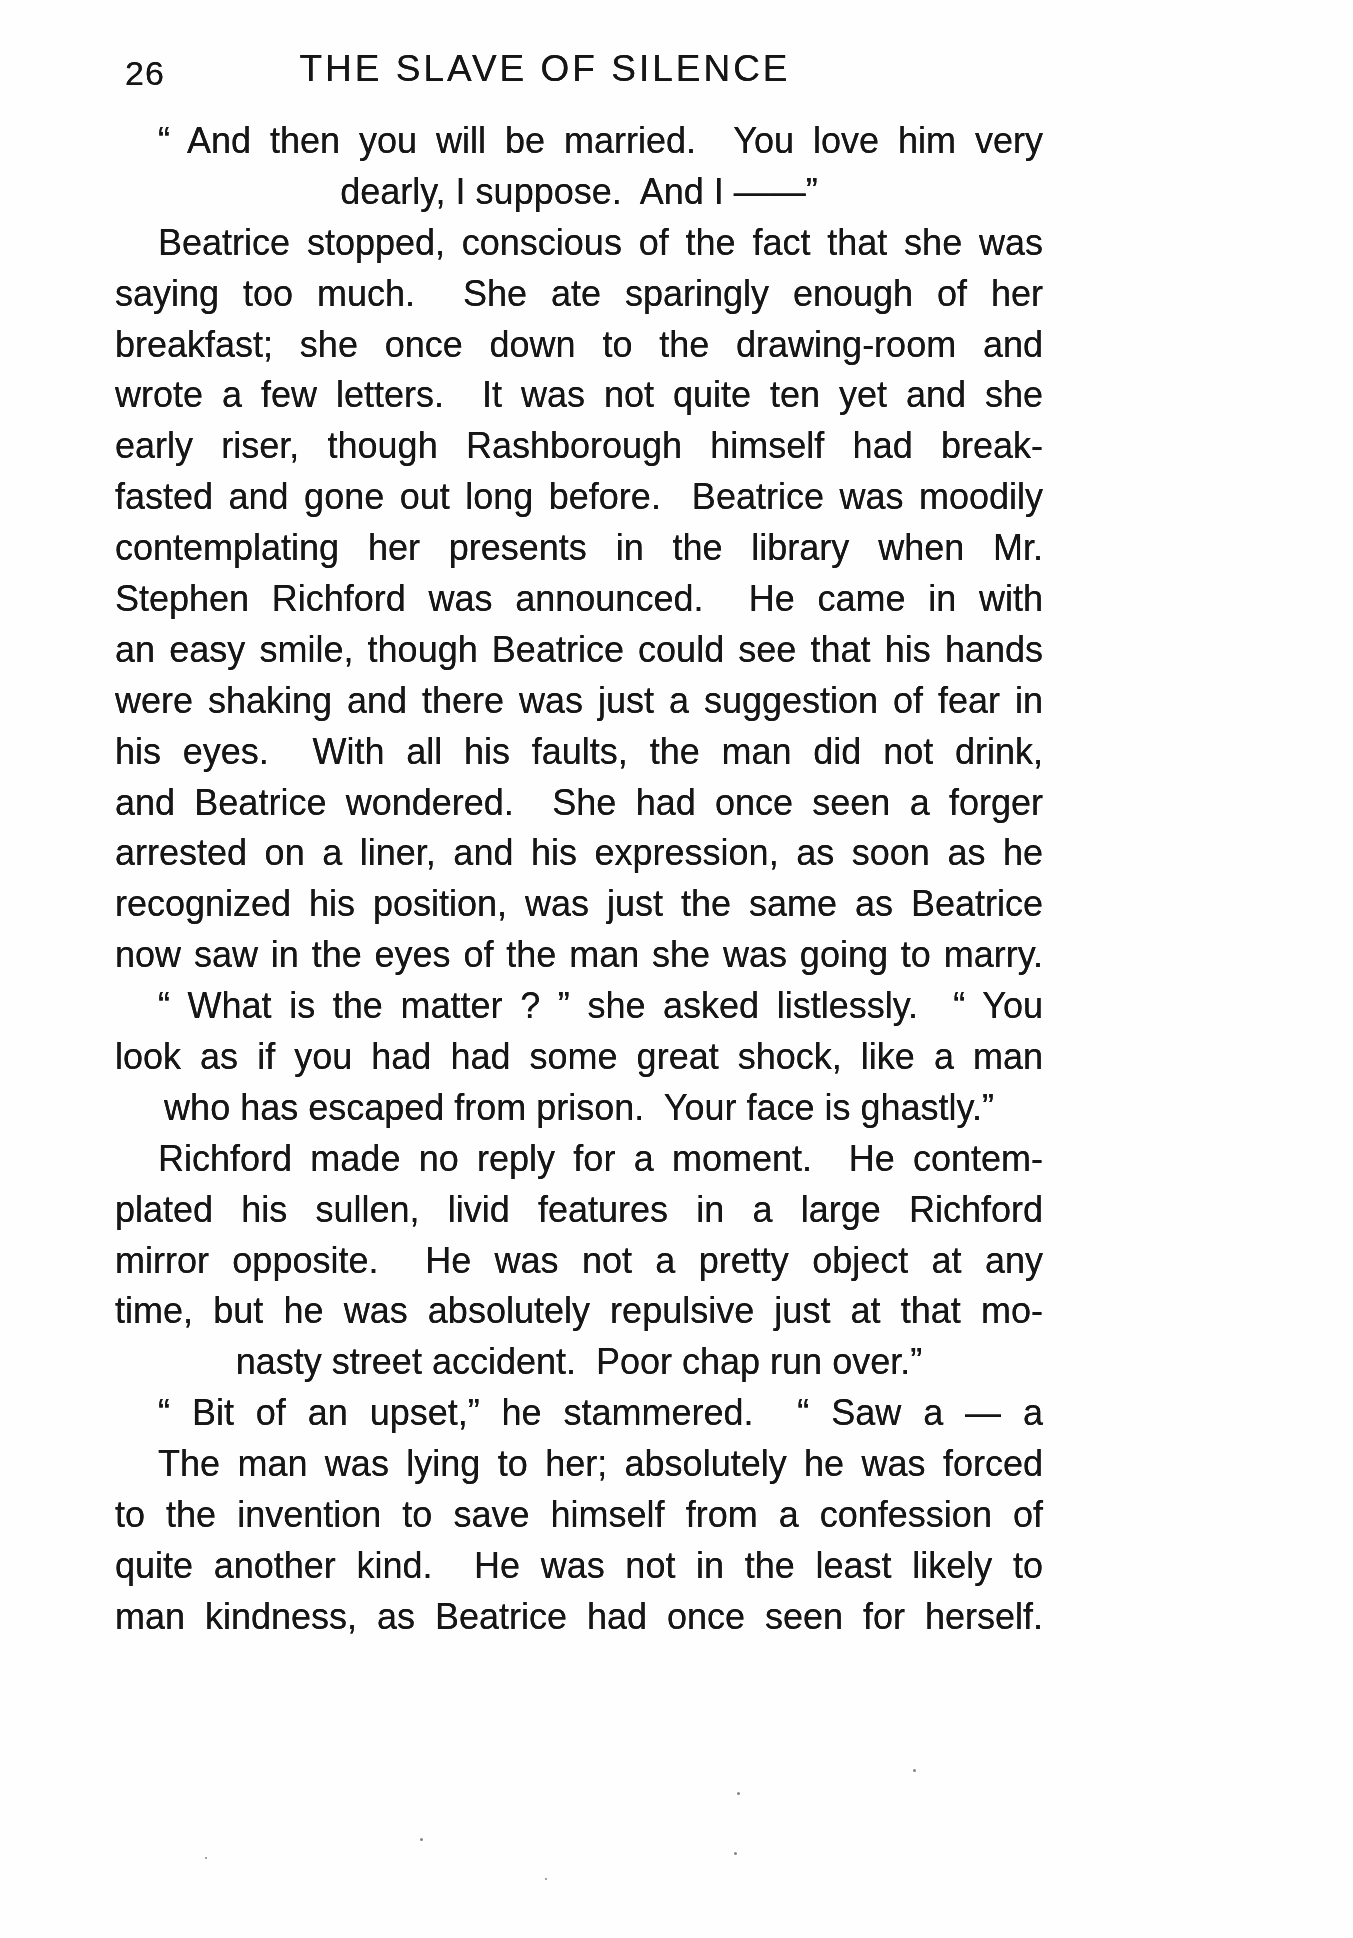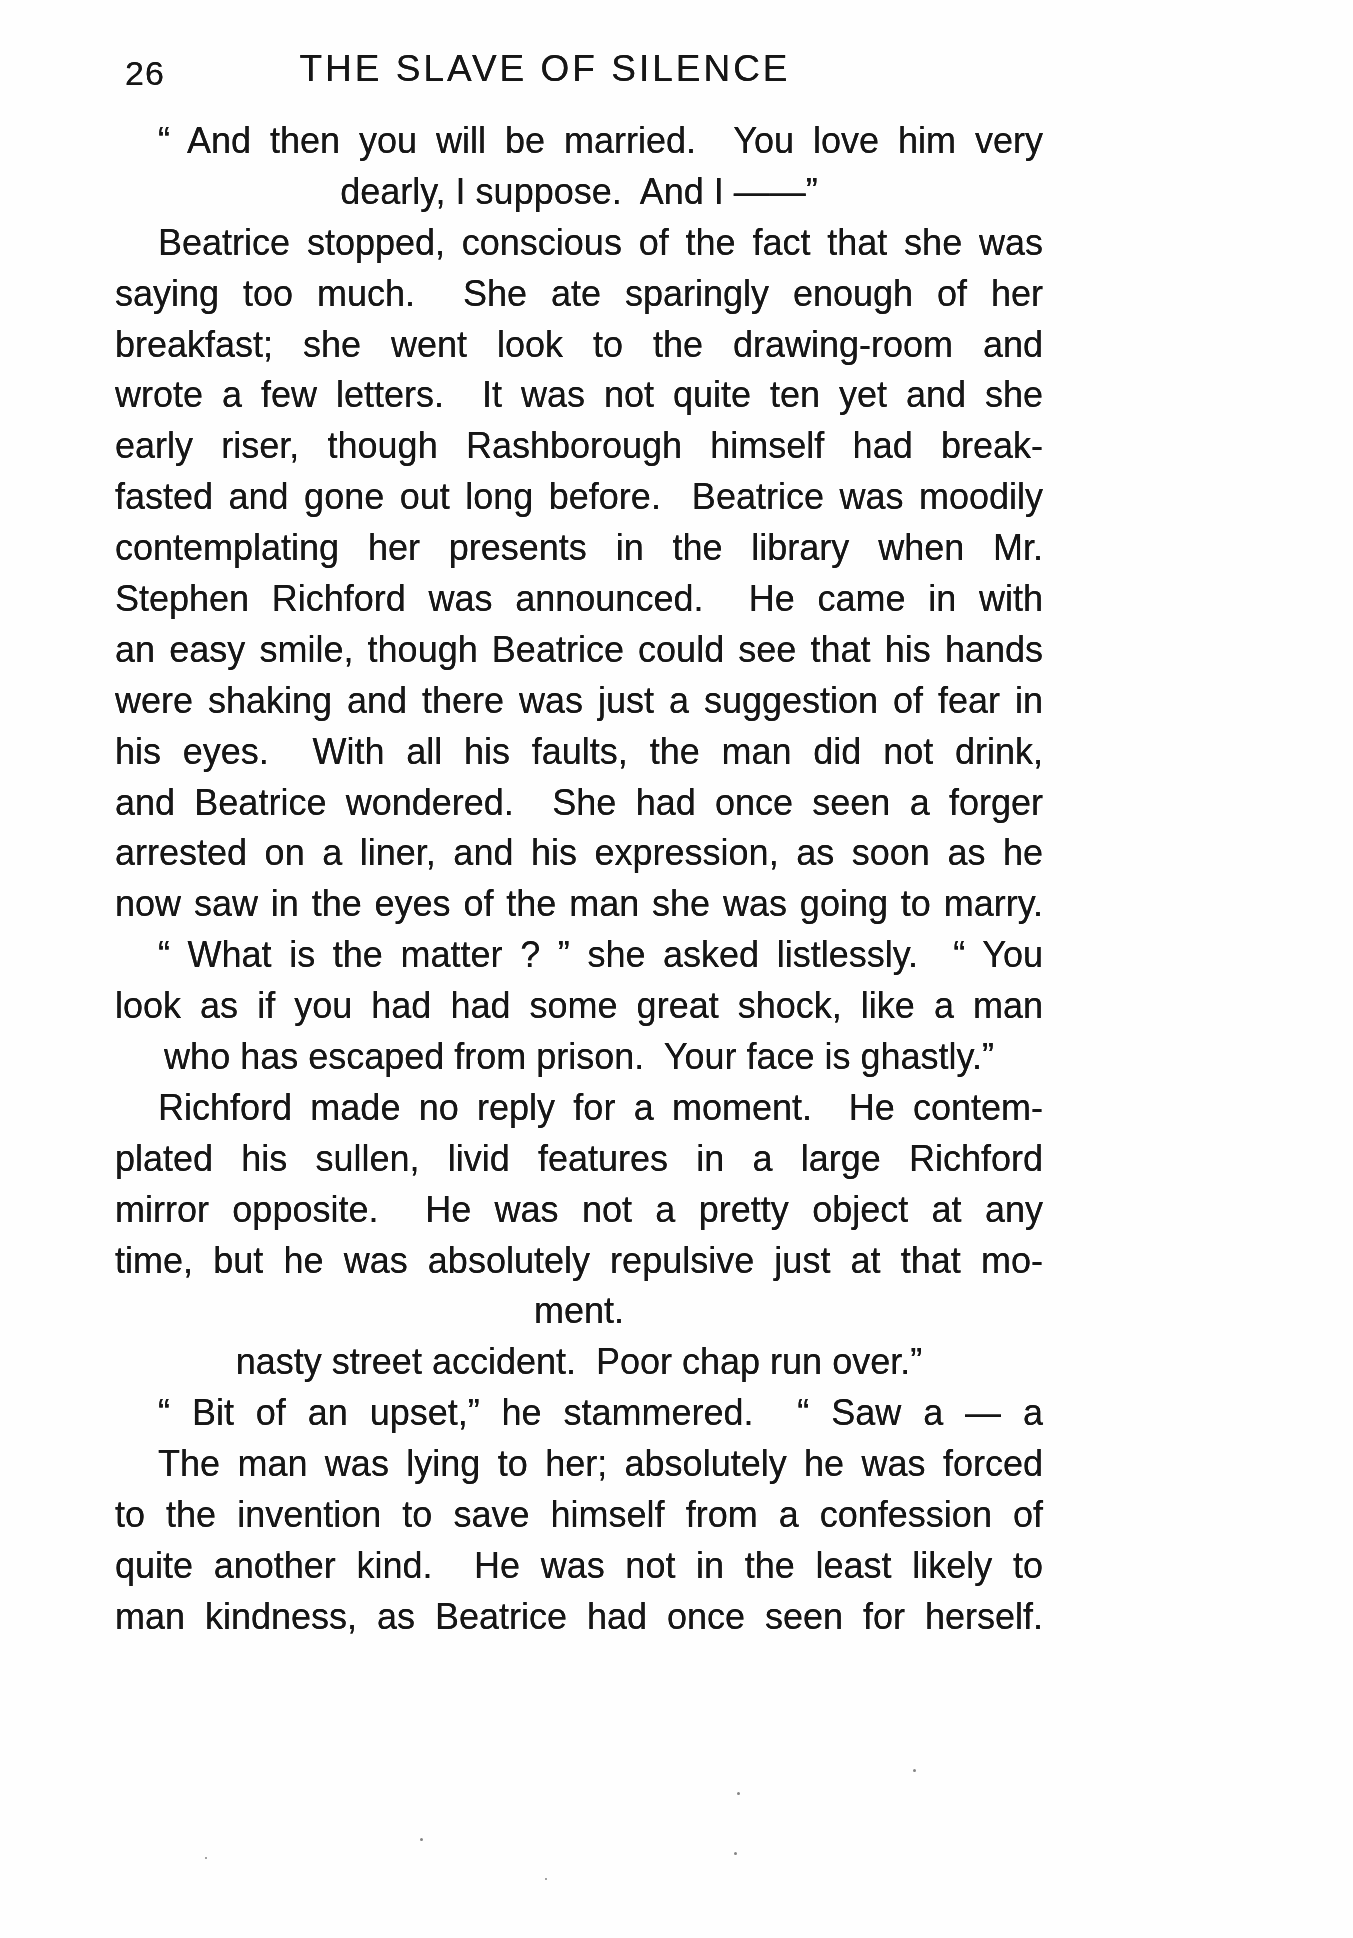--- a/index.html
+++ b/index.html
@@ -72,40 +72,40 @@
   <div class="header-row">
     <span class="pagenum">26</span>
     <h1 class="title">THE SLAVE OF SILENCE</h1>
   </div>
 
   <main class="text-block" id="text-lines">
       <div class="line indent just">“ And then you will be married.&nbsp; You love him very</div>
       <div class="line">dearly, I suppose.&nbsp; And I ——”</div>
       <div class="line indent just">Beatrice stopped, conscious of the fact that she was</div>
       <div class="line just">saying too much.&nbsp; She ate sparingly enough of her</div>
-      <div class="line just">breakfast; she went look to the drawing-room and</div>
+      <div class="line just">breakfast; she once down to the drawing-room and</div>
       <div class="line just">wrote a few letters.&nbsp; It was not quite ten yet and she</div>
       <div class="line just">early riser, though Rashborough himself had break-</div>
       <div class="line just">fasted and gone out long before.&nbsp; Beatrice was moodily</div>
       <div class="line just">contemplating her presents in the library when Mr.</div>
       <div class="line just">Stephen Richford was announced.&nbsp; He came in with</div>
       <div class="line just">an easy smile, though Beatrice could see that his hands</div>
       <div class="line just">were shaking and there was just a suggestion of fear in</div>
       <div class="line just">his eyes.&nbsp; With all his faults, the man did not drink,</div>
       <div class="line just">and Beatrice wondered.&nbsp; She had once seen a forger</div>
       <div class="line just">arrested on a liner, and his expression, as soon as he</div>
+      <div class="line just">recognized his position, was just the same as Beatrice</div>
       <div class="line just">now saw in the eyes of the man she was going to marry.</div>
       <div class="line indent just">“ What is the matter&nbsp;? ” she asked listlessly.&nbsp; “ You</div>
       <div class="line just">look as if you had had some great shock, like a man</div>
       <div class="line">who has escaped from prison.&nbsp; Your face is ghastly.”</div>
       <div class="line indent just">Richford made no reply for a moment.&nbsp; He contem-</div>
       <div class="line just">plated his sullen, livid features in a large Richford</div>
       <div class="line just">mirror opposite.&nbsp; He was not a pretty object at any</div>
       <div class="line just">time, but he was absolutely repulsive just at that mo-</div>
-      <div class="line">ment.</div>
       <div class="line">nasty street accident.&nbsp; Poor chap run over.”</div>
       <div class="line indent just">“ Bit of an upset,” he stammered.&nbsp; “ Saw a — a</div>
       <div class="line indent just">The man was lying to her; absolutely he was forced</div>
       <div class="line just">to the invention to save himself from a confession of</div>
       <div class="line just">quite another kind.&nbsp; He was not in the least likely to</div>
       <div class="line just">man kindness, as Beatrice had once seen for herself.</div>
     </main>
 <div class="speck" style="left: 913px; top: 1769px; width: 3px; height: 3px;"></div>
     <div class="speck" style="left: 737px; top: 1792px; width: 3px; height: 3px;"></div>
     <div class="speck" style="left: 420px; top: 1838px; width: 3px; height: 3px;"></div>

